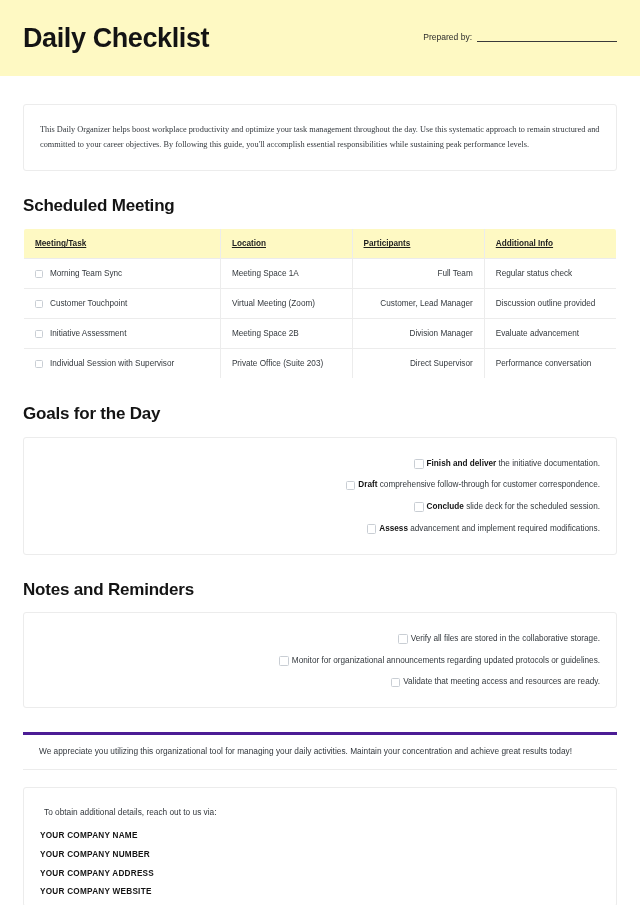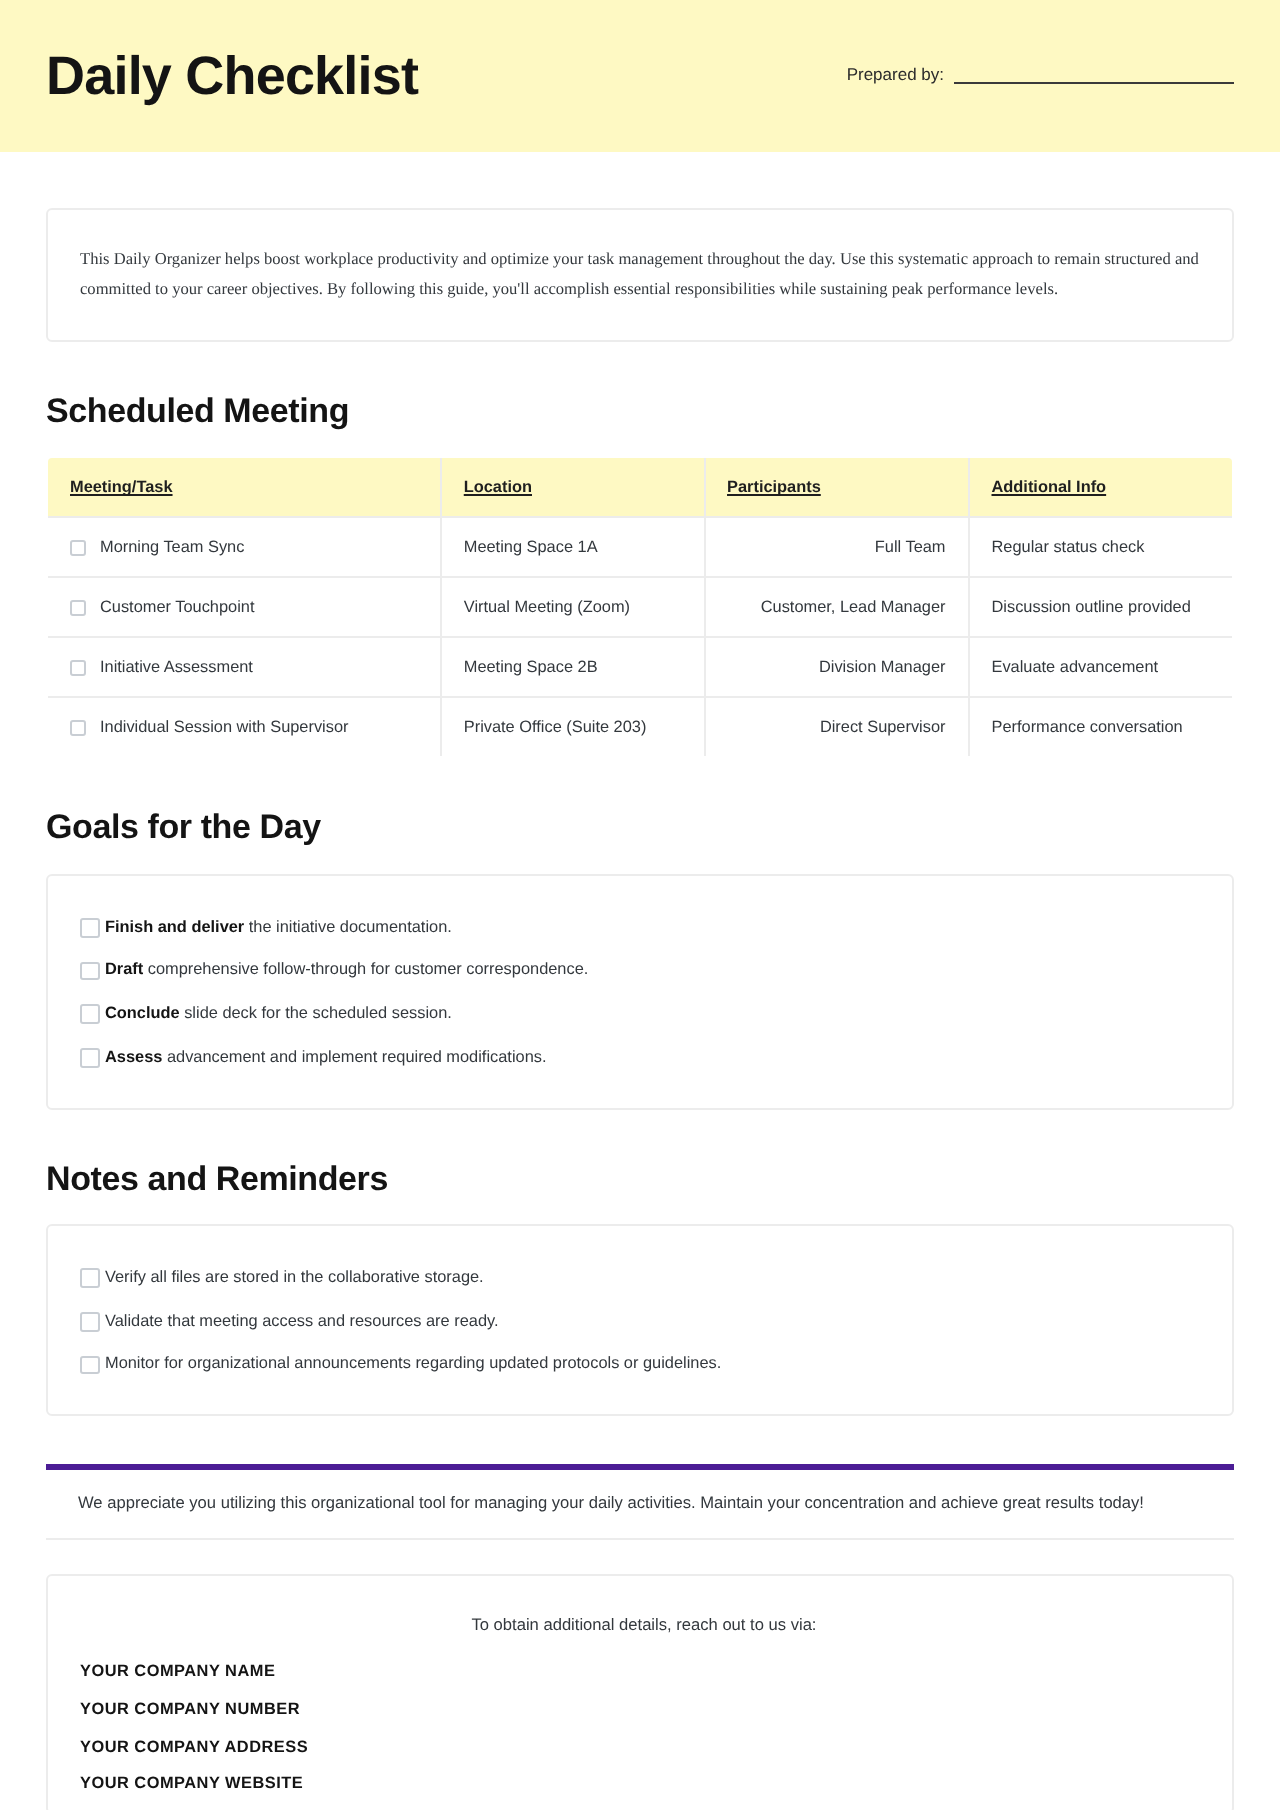--- a/index.html
+++ b/index.html
@@ -159,20 +159,21 @@
     border: 1px solid #ececec;
     border-radius: 3px;
     padding: 15px 16px 14px 16px;
     box-sizing: border-box;
   }
   .list-row {
     display: flex;
     align-items: center;
     gap: 3px;
     padding: 5.5px 0;
+    justify-content: flex-end;
   }
   .list-text {
     font-size: 8.2px;
     color: #33383d;
     line-height: 1.3;
   }
   .list-text b {
     font-weight: bold;
     color: #141414;
   }
@@ -198,21 +199,20 @@
     border: 1px solid #ececec;
     border-radius: 3px;
     padding: 19px 16px 22px 16px;
     box-sizing: border-box;
     height: 120px;
   }
   .contact-lead {
     font-size: 8.3px;
     color: #33383d;
     margin: 0 0 14px 4px;
-    text-align: center;
   }
   .contact-line {
     font-size: 8.2px;
     font-weight: bold;
     color: #141414;
     letter-spacing: 0.25px;
     margin: 0 0 9px 0;
     line-height: 1.2;
   }
 </style>
@@ -315,25 +315,25 @@
     </div>
 
     <h2 class="section-heading">Notes and Reminders</h2>
     <div class="list-card">
       <div class="list-row">
         <span class="cbox cbox-lg"></span>
         <span class="list-text">Verify all files are stored in the collaborative storage.</span>
       </div>
       <div class="list-row">
         <span class="cbox cbox-lg"></span>
+        <span class="list-text">Monitor for organizational announcements regarding updated protocols or guidelines.</span>
+      </div>
+      <div class="list-row">
+        <span class="cbox cbox-lg"></span>
         <span class="list-text">Validate that meeting access and resources are ready.</span>
-      </div>
-      <div class="list-row">
-        <span class="cbox cbox-lg"></span>
-        <span class="list-text">Monitor for organizational announcements regarding updated protocols or guidelines.</span>
       </div>
     </div>
 
     <div class="thanks-strip">
       <p class="thanks-text">We appreciate you utilizing this organizational tool for managing your daily activities. Maintain your concentration and achieve great results today!</p>
     </div>
 
     <div class="contact-card">
       <p class="contact-lead">To obtain additional details, reach out to us via:</p>
       <p class="contact-line">YOUR COMPANY NAME</p>

